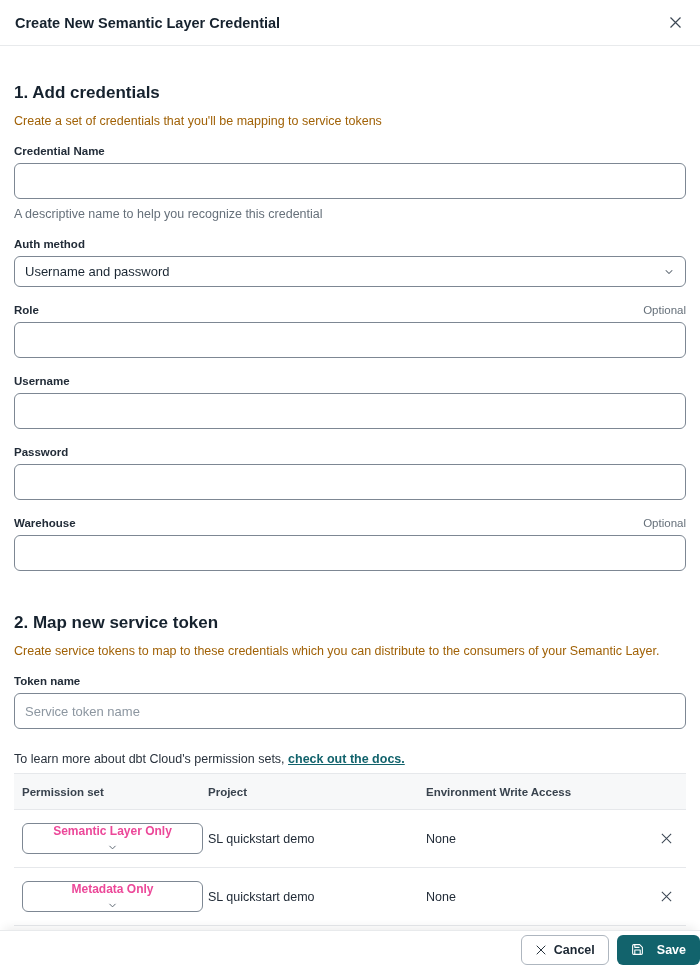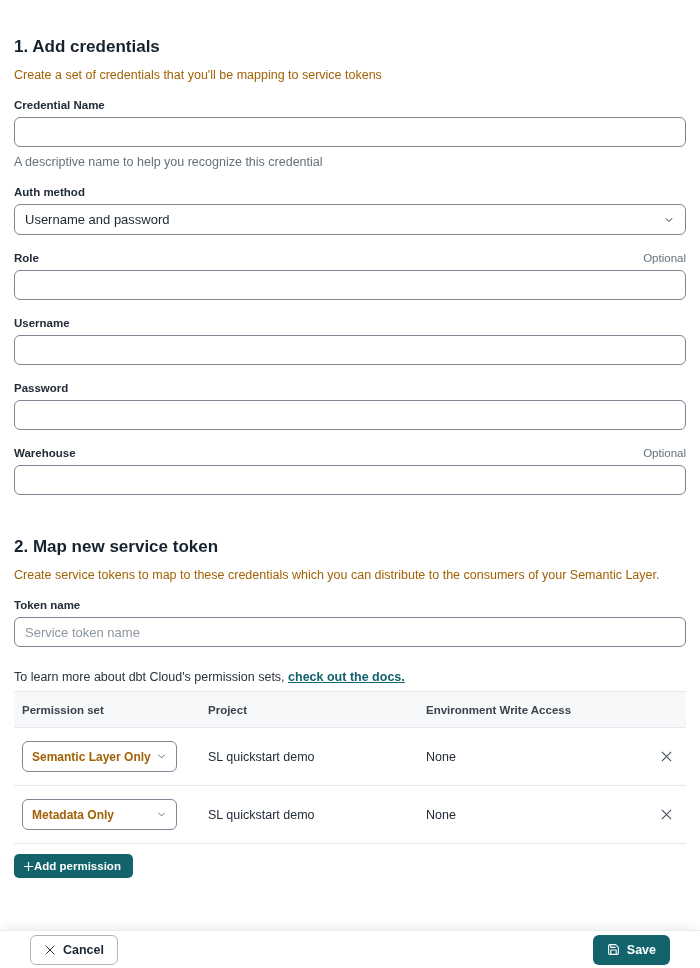--- a/index.html
+++ b/index.html
@@ -38,21 +38,21 @@
   .section-heading { font-size: 17px; font-weight: 700; color: #16222e; }
   .section-desc { margin-top: 11px; font-size: 12.5px; color: #a16207; }
   .field { margin-top: 17px; }
   .label-row {
     display: flex; align-items: baseline; justify-content: space-between;
   }
   .field-label { font-size: 11.5px; font-weight: 700; color: #222c38; }
   .optional-tag { font-size: 11.5px; color: #66707a; }
   .text-input {
     margin-top: 6px;
-    width: 100%; height: 30px;
+    width: 100%; height: 36px;
     border: 1px solid #7d8793;
     border-radius: 6px;
     padding: 0 10px;
     font-size: 13px;
     font-family: "Liberation Sans", sans-serif;
     color: #1b2733;
     background: #fff;
     outline: none;
   }
   .text-input::placeholder { color: #8c96a0; }
@@ -86,73 +86,83 @@
   .perm-row {
     display: grid;
     grid-template-columns: 186px 218px 1fr 40px;
     align-items: center;
     height: 58px;
     border-bottom: 1px solid #e6e8eb;
   }
   .perm-row .cell { font-size: 12.5px; color: #222c38; padding-left: 8px; }
   .row-select {
     margin-left: 8px;
-    width: 155px; height: 31px;
+    width: 181px; height: 31px;
     border: 1px solid #7d8793;
     border-radius: 6px;
     padding: 0 9px;
     display: flex; align-items: center; justify-content: space-between;
-    font-size: 12px; font-weight: 700; color: #a16207;
-    background: #fff; cursor: pointer;
+    font-size: 12px; font-weight: 700; color: #ec4899;
+    background: #fff; cursor: pointer; flex-direction: column;
   }
   .row-remove { justify-self: center; color: #3c4754; }
   
   .add-perm-btn {
     margin-top: 10px;
     display: inline-flex; align-items: center; 
     background: #12636c; color: #ffffff;
     border: none; border-radius: 5px;
     height: 24px; padding: 0 12px 0 9px;
     font-size: 11.5px; font-weight: 700;
     font-family: "Liberation Sans", sans-serif;
     cursor: pointer;
   }
   
   .modal-footer {
     flex: 0 0 38px;
-    display: flex; align-items: center; justify-content: space-between; gap: 8px;
-    padding: 0 30px;
+    display: flex; align-items: center; justify-content: flex-end; gap: 8px;
+    padding: 0 0;
     border-top: 1px solid #e8eaec;
     box-shadow: 0 -7px 10px -4px rgba(0,0,0,0.07);
     background: #fff;
   }
   .cancel-btn {
     display: inline-flex; align-items: center; gap: 7px;
     height: 30px; padding: 0 13px;
     background: #fff;
     border: 1px solid #aeb6bf; border-radius: 6px;
     font-size: 12.5px; font-weight: 600; color: #1b2733;
     font-family: "Liberation Sans", sans-serif;
     cursor: pointer;
   }
   .save-btn {
-    display: inline-flex; align-items: center; gap: 7px;
+    display: inline-flex; align-items: center; gap: 13px;
     height: 30px; padding: 0 14px;
     background: #12636c; border: none; border-radius: 6px;
     font-size: 12.5px; font-weight: 700; color: #ffffff;
     font-family: "Liberation Sans", sans-serif;
     cursor: pointer;
   }
   svg { display: block; }
 </style>
 </head>
 <body>
 
 <div class="modal">
 
+  <div class="modal-header">
+    <div class="modal-title">Create New Semantic Layer Credential</div>
+    <button class="icon-btn">
+      <span>
+        <svg width="15" height="15" viewBox="0 0 15 15">
+            <path d="M2.5 2.5 L12.5 12.5 M12.5 2.5 L2.5 12.5" stroke="#3c4754" stroke-width="1.2" fill="none"></path>
+          </svg>
+      </span>
+    </button>
+  </div>
 
   <div class="modal-body">
 
     <div class="section">
       <div class="section-heading">1. Add credentials</div>
       <div class="section-desc">Create a set of credentials that you'll be mapping to service tokens</div>
 
       <div class="field">
         <div class="label-row">
           <span class="field-label">Credential Name</span>

